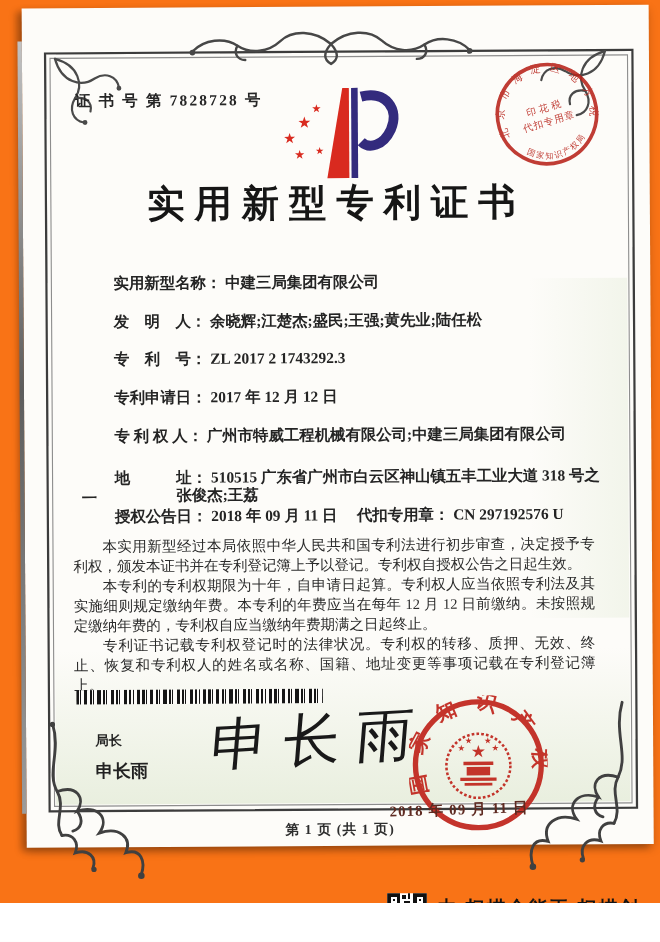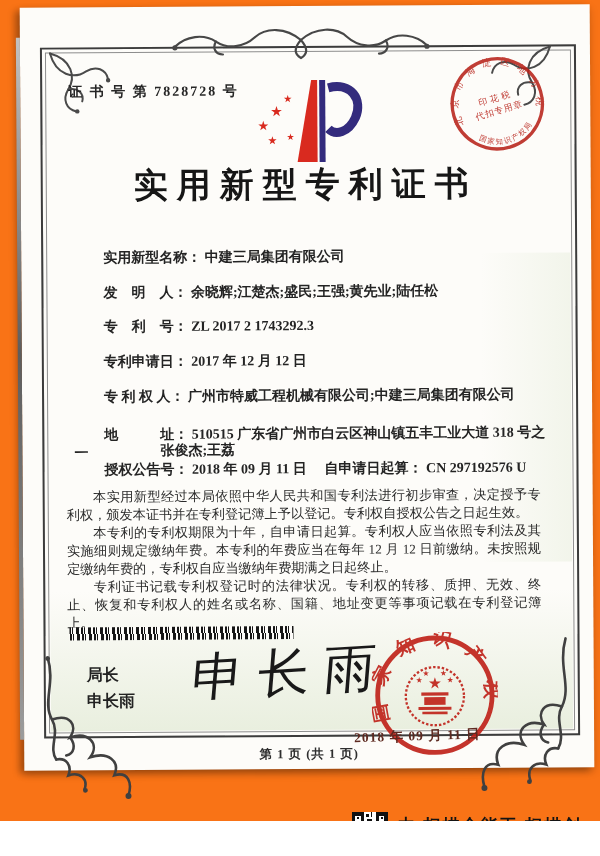--- a/index.html
+++ b/index.html
@@ -36,21 +36,21 @@
   .paras{position:absolute;left:44px;top:481px;width:474px;font-size:13.2px;
          line-height:18px;color:#2b2b2b;text-align:justify;font-weight:500;}
   .paras p{margin:0;text-indent:2em;}
 
   .barcode{position:absolute;left:46px;top:620px;width:224px;height:13px;
      background:repeating-linear-gradient(90deg,
        #161616 0px,#161616 2px,#fdfcf9 2px,#fdfcf9 3px,
        #161616 3px,#161616 4px,#fdfcf9 4px,#fdfcf9 7px,
        #161616 7px,#161616 10px,#fdfcf9 10px,#fdfcf9 12px);}
 
-  .sig-title{position:absolute;left:63px;top:658px;font-size:16px;font-weight:700;
+  .sig-title{position:absolute;left:63px;top:658px;font-size:12px;font-weight:700;
              font-family:"Liberation Sans","DejaVu Sans",sans-serif;color:#222;}
   .sig-name{position:absolute;left:63px;top:684px;font-size:16px;font-weight:700;
             font-family:"Liberation Sans","DejaVu Sans",sans-serif;color:#222;}
   .autograph{position:absolute;left:168px;top:632px;font-size:52px;color:#191919;
              letter-spacing:14px;transform:rotate(-3deg) skewX(-8deg);
              font-family:"Liberation Serif","DejaVu Serif",serif;}
 
   .big-seal{position:absolute;left:348px;top:627px;width:126px;height:126px;opacity:.92;}
   .seal-date{position:absolute;left:330px;top:722px;font-size:13.5px;font-weight:700;
              letter-spacing:1px;color:#5e2a21;transform:rotate(-1.5deg);}
@@ -190,25 +190,25 @@
       <span class="lab">专 利 权 人：</span>
       <span>广州市特威工程机械有限公司;中建三局集团有限公司</span>
     </div>
     <div class="val2" style="left:138px;top:399px;margin-top:36px;">张俊杰;王荔</div>
     <div class="row" style="left:48px;top:419px;">
       <span class="lab">地　　　址：</span>
       <span>510515 广东省广州市白云区神山镇五丰工业大道 318 号之</span>
     </div>
     <div class="val2" style="left:52px;top:437px;">一</div>
     <div class="row" style="left:48px;top:454px;">
-      <span class="lab">授权公告号：</span>
+      <span class="lab">授权公告日：</span>
       <span>2018 年 09 月 11 日</span>
     </div>
     <div class="row" style="left:268px;top:454px;">
-      <span class="lab">自申请日起算：</span>
+      <span class="lab">代扣专用章：</span>
       <span>CN 297192576 U</span>
     </div>
 
     <div class="paras">
       <p>本实用新型经过本局依照中华人民共和国专利法进行初步审查，决定授予专利权，颁发本证书并在专利登记簿上予以登记。专利权自授权公告之日起生效。</p>
       <p>本专利的专利权期限为十年，自申请日起算。专利权人应当依照专利法及其实施细则规定缴纳年费。本专利的年费应当在每年 12 月 12 日前缴纳。未按照规定缴纳年费的，专利权自应当缴纳年费期满之日起终止。</p>
       <p>专利证书记载专利权登记时的法律状况。专利权的转移、质押、无效、终止、恢复和专利权人的姓名或名称、国籍、地址变更等事项记载在专利登记簿上。</p>
     </div>
 
     <div class="barcode"></div>

